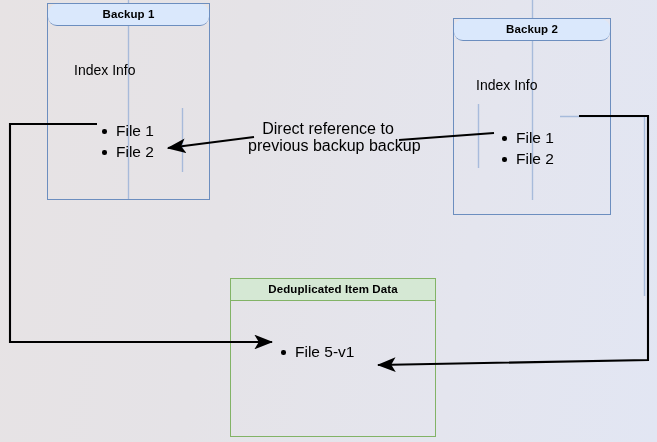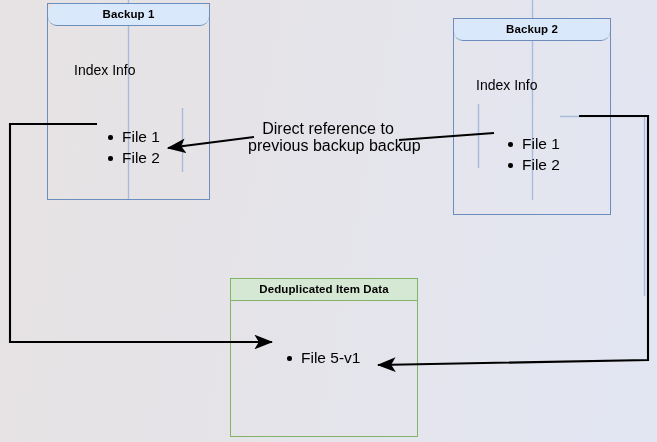--- a/index.html
+++ b/index.html
@@ -65,21 +65,21 @@
 
   .index-label {
     position: absolute;
     font-size: 14px;
     color: #000;
     white-space: nowrap;
   }
 
   ul.file-list {
     position: absolute;
-    margin: 10px;
+    margin: 4px;
     padding: 0;
     list-style: none;
   }
   ul.file-list li {
     position: relative;
     font-size: 15.5px;
     line-height: 21px;
     color: #000;
     padding-left: 18px;
     white-space: nowrap;
@@ -136,21 +136,21 @@
     <div class="node-header">Backup 2</div>
     <div class="node-body" style="height:calc(100% - 22px);">
       <div class="index-label" style="left:22px; top:36px;">Index Info</div>
       <ul class="file-list" style="left:40px; top:82px;">
         <li>File 1</li>
         <li>File 2</li>
       </ul>
     </div>
   </div>
 
-  <div class="node green-node" style="left:230px; top:278px; width:188px; height:159px;">
+  <div class="node green-node" style="left:230px; top:278px; width:206px; height:159px;">
     <div class="node-header">Deduplicated Item Data</div>
     <div class="node-body" style="height:calc(100% - 22px);">
       <ul class="file-list" style="left:42px; top:36px;">
         <li>File 5-v1</li>
       </ul>
     </div>
   </div>
 
   <svg class="layer arrows" viewBox="0 0 657 442" xmlns="http://www.w3.org/2000/svg">
     <defs>

